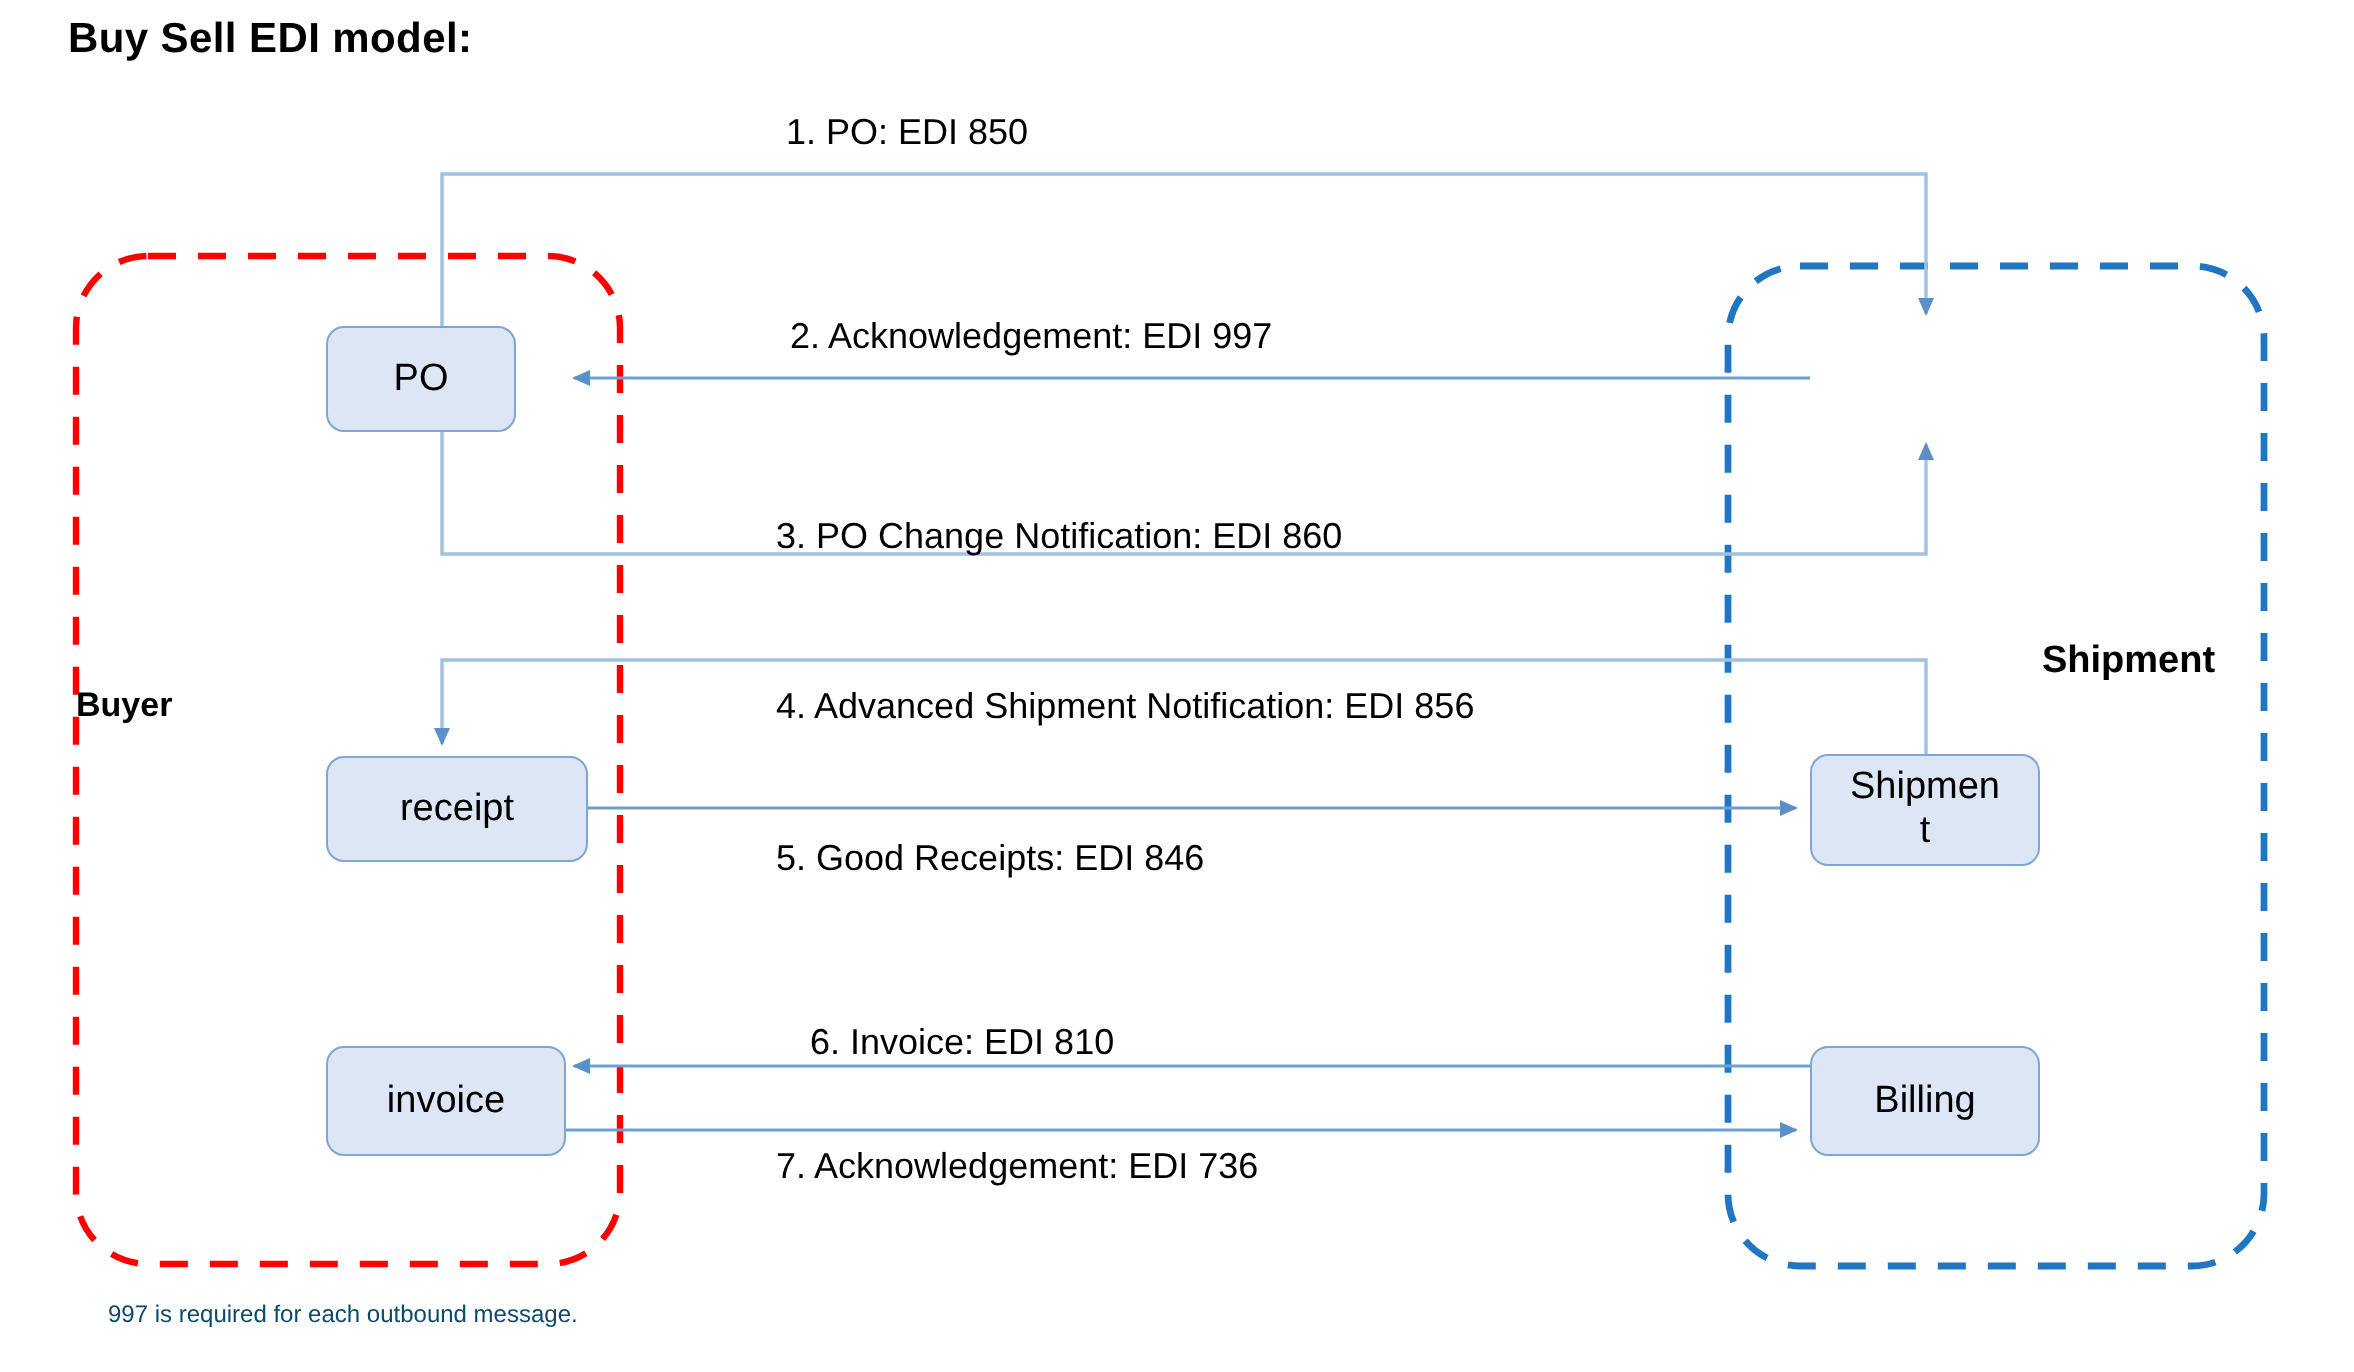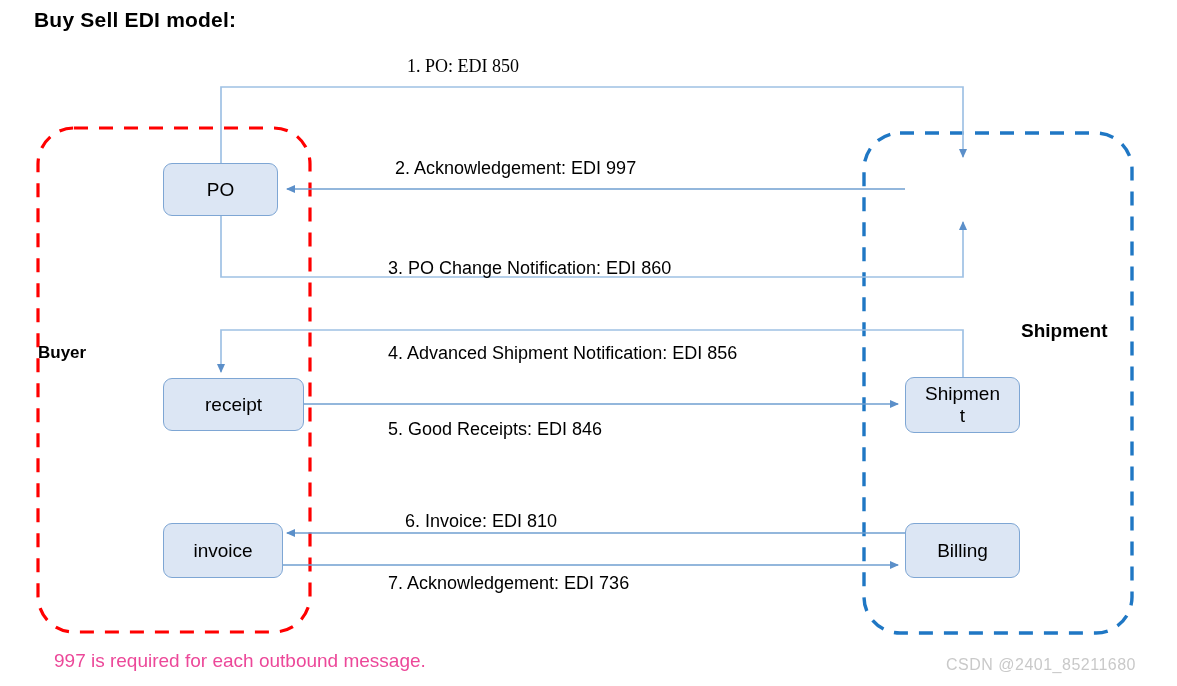--- a/index.html
+++ b/index.html
@@ -42,21 +42,21 @@
 
   
   .msg{
     position:absolute;
     font-size:18px;color:#000;
     white-space:nowrap;
   }
 
   .footnote{
     position:absolute;left:54px;top:650px;
-    font-size:19px;color:#ec4899;white-space:nowrap;
+    font-size:12px;color:#0c4a6e;white-space:nowrap;
   }
   .watermark{
     position:absolute;left:946px;top:656px;
     font-size:16px;color:#c9c9c9;white-space:nowrap;
     letter-spacing:0.5px;
   }
 </style>
 </head>
 <body>
 
@@ -100,54 +100,53 @@
       <path d="M905,533 L287,533" fill="none" stroke="#6f9fd0" stroke-width="1.6" marker-end="url(#arrLightL)"></path>
     </g>
 
     <g>
       <path d="M280,565 L898,565" fill="none" stroke="#6f9fd0" stroke-width="1.6" marker-end="url(#arrLight)"></path>
     </g>
   </svg>
 
   <div class="title">Buy Sell  EDI  model:</div>
 
-  <div class="node" style="left:163px;top:163px;width:115px;height:53px;">
+  <div class="node" style="left:163px;top:163px;width:95px;height:53px;">
     <span>PO</span>
   </div>
 
-  <div class="node" style="left:163px;top:378px;width:141px;height:53px;">
+  <div class="node" style="left:163px;top:378px;width:131px;height:53px;">
     <span>receipt</span>
   </div>
 
   <div class="node" style="left:163px;top:523px;width:120px;height:55px;">
     <span>invoice</span>
   </div>
 
 
   <div class="node narrowtext" style="left:905px;top:377px;width:115px;height:56px;">
     <span>Shipmen t</span>
   </div>
 
   <div class="node" style="left:905px;top:523px;width:115px;height:55px;">
     <span>Billing</span>
   </div>
 
   <div class="group-label" style="left:38px;top:343px;">Buyer</div>
   <div class="group-label" style="left:1021px;top:320px;font-size:19px;">Shipment</div>
 
-  <div class="msg" style="left:407px;top:56px;font-family:Liberation Serif, serif;">1.  PO: EDI 850</div>
+  <div class="msg" style="left:393px;top:56px;">1.  PO: EDI 850</div>
 
   <div class="msg" style="left:395px;top:158px;">2.  Acknowledgement: EDI 997</div>
 
   <div class="msg" style="left:388px;top:242px;margin-top:16px;">3.  PO Change Notification: EDI 860</div>
 
   <div class="msg" style="left:388px;top:343px;">4.   Advanced Shipment Notification: EDI 856</div>
 
   <div class="msg" style="left:388px;top:419px;">5.   Good Receipts: EDI 846</div>
 
   <div class="msg" style="left:405px;top:511px;">6.   Invoice: EDI 810</div>
 
   <div class="msg" style="left:388px;top:573px;">7.   Acknowledgement: EDI 736</div>
 
   <div class="footnote">997 is required for each outbound message.</div>
-  <div class="watermark">CSDN @2401_85211680</div>
 
 </div>
 
 </body></html>

